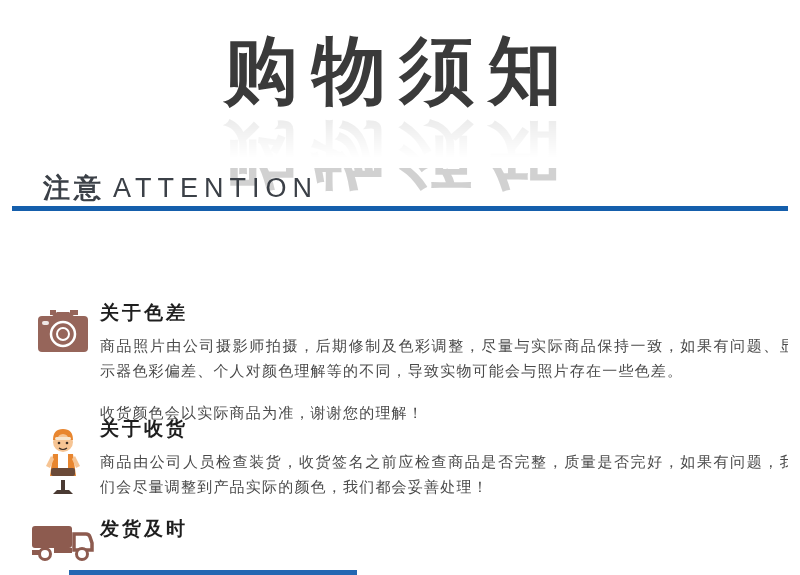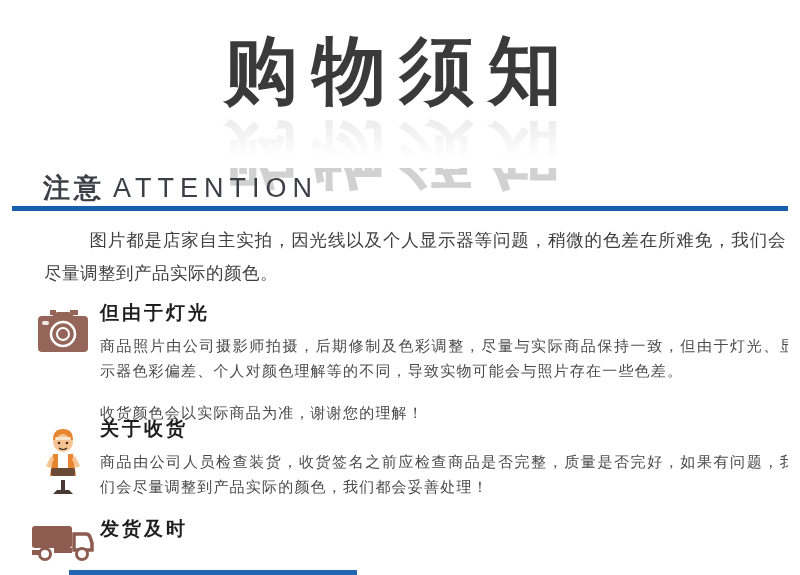--- a/index.html
+++ b/index.html
@@ -71,39 +71,38 @@
 
   <div class="title-wrap">
     <div class="main-title">购物须知</div>
   </div>
 
   <div class="attention">
     <span class="zh">注意</span><span class="en">ATTENTION</span>
   </div>
   <div class="blue-rule"></div>
 
-  <p class="intro">图片都是店家自主实拍，因光线以及个人显示器等问题，稍微的色差在所难免，我们会尽量调整到产品实际的颜色。</p>
 
   <div class="section sec-colordiff">
     <div class="icon-col">
       <span>
         <svg width="52" height="46" viewBox="0 0 52 46">
           <rect x="13" y="2" width="6" height="5" fill="#96655a"></rect>
           <rect x="33" y="2" width="8" height="5" fill="#96655a"></rect>
           <path d="M14 9 L20 4 L32 4 L38 9 Z" fill="#96655a"></path>
           <rect x="1" y="8" width="50" height="36" rx="4" fill="#96655a"></rect>
           <circle cx="26" cy="26" r="12" fill="none" stroke="#ffffff" stroke-width="2.5"></circle>
           <circle cx="26" cy="26" r="6" fill="none" stroke="#ffffff" stroke-width="2"></circle>
           <rect x="5" y="13" width="7" height="4" rx="2" fill="#ffffff" opacity="0.85"></rect>
         </svg>
       </span>
     </div>
     <div class="text-col">
-      <div class="sec-heading">但由于灯光</div>
-      <p class="sec-body">商品照片由公司摄影师拍摄，后期修制及色彩调整，尽量与实际商品保持一致，但由于灯光、显示器色彩偏差、个人对颜色理解等的不同，导致实物可能会与照片存在一些色差。</p>
+      <div class="sec-heading">关于色差</div>
+      <p class="sec-body">商品照片由公司摄影师拍摄，后期修制及色彩调整，尽量与实际商品保持一致，如果有问题、显示器色彩偏差、个人对颜色理解等的不同，导致实物可能会与照片存在一些色差。</p>
       <p class="sec-body">收货颜色会以实际商品为准，谢谢您的理解！</p>
     </div>
   </div>
 
   <div class="section sec-receiving">
     <div class="icon-col">
       <span>
         <svg width="44" height="74" viewBox="0 0 44 74">
 
           <rect x="20" y="56" width="4" height="12" fill="#4a3a33"></rect>

